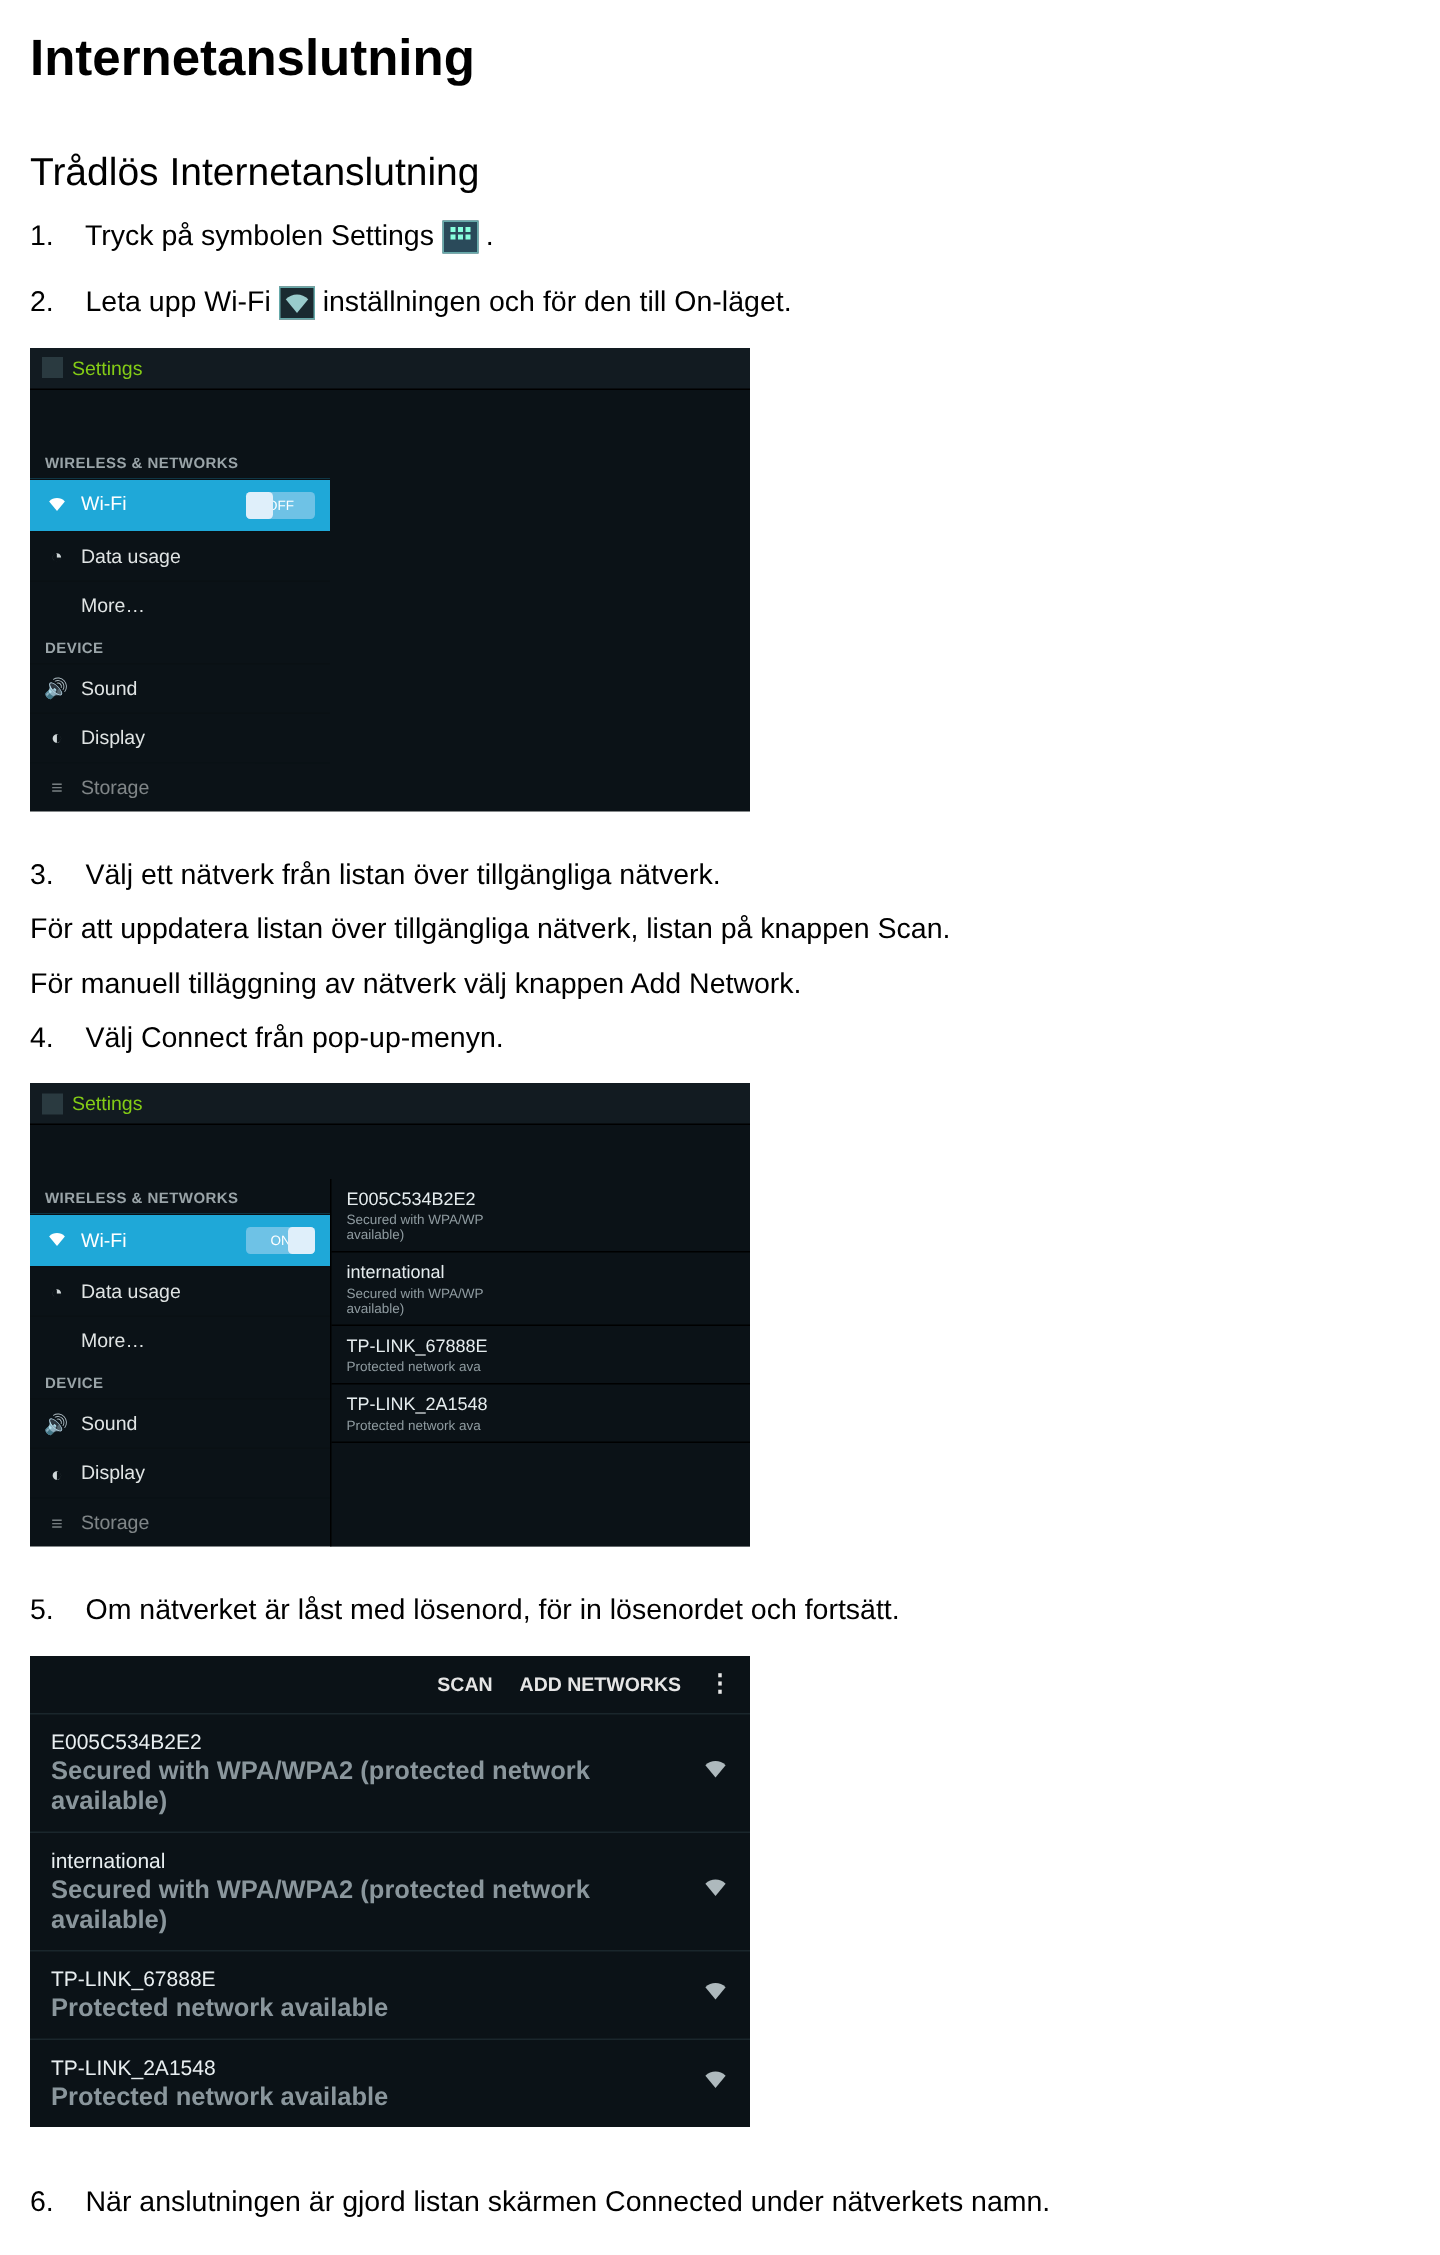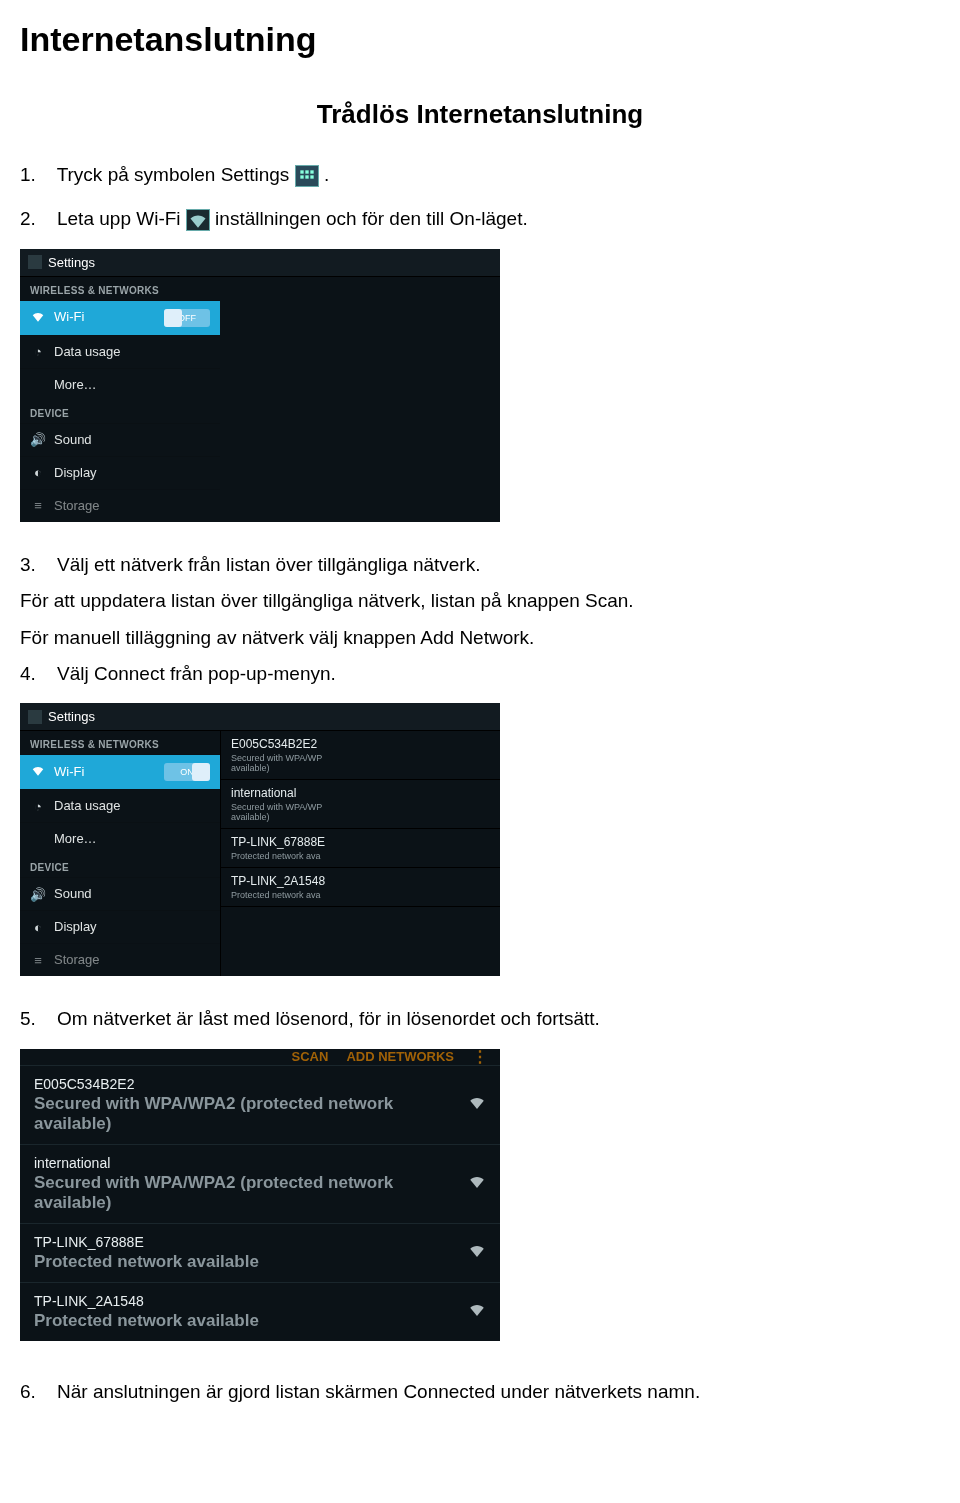--- a/index.html
+++ b/index.html
@@ -5,21 +5,21 @@
   body {
     margin: 0;
     padding: 20px;
     font-family: Arial, Helvetica, sans-serif;
     background: #fff;
     color: #000;
     width: 960px;
     box-sizing: border-box;
   }
   h1 { font-size: 34px; margin: 0 0 40px 0; font-weight: bold; }
-  h2 { font-size: 26px; margin: 0 0 30px 0; font-weight: bold; text-align: center; }
+  h2 { font-size: 26px; margin: 0 0 13px 0; font-weight: normal; }
   .step { font-size: 19px; line-height: 1.6; margin: 6px 0; }
   .step-block { margin-bottom: 14px; }
   .inline-icon {
     display: inline-block;
     width: 22px; height: 20px;
     vertical-align: middle;
     background: #2a4a5a;
     border: 1px solid #6aa;
     position: relative;
   }
@@ -32,31 +32,31 @@
     color: #ddd;
     font-family: Arial, sans-serif;
     font-size: 12px;
     margin: 12px 0 28px 0;
     position: relative;
     overflow: hidden;
   }
   .shot-header {
     background: #121b21;
     padding: 6px 8px;
-    color: #ffffff;
+    color: #84cc16;
     font-size: 13px;
     border-bottom: 1px solid #000;
     display: flex; align-items: center; gap: 6px;
   }
   .shot-header .dots {
     display: inline-block; width: 14px; height: 14px;
     background: #2a3a40;
     position: relative;
   }
-  .shot-body { display: flex; }
+  .shot-body { display: flex; margin-top: 36px; }
   .shot-left { width: 200px; }
   .shot-right { flex: 1; background: #0b1217; border-left: 1px solid #000; }
   .sec-header {
     color: #9aa4a8; font-size: 10px; padding: 8px 10px 4px;
     letter-spacing: .3px; font-weight: bold;
   }
   .s-row {
     display: flex; align-items: flex-start; gap: 8px;
     padding: 8px 10px; border-top: 1px solid #0a1014;
     color: #e0e4e4; font-size: 13px;
@@ -85,22 +85,22 @@
 
   
   .shot3 {
     width: 480px;
     background: #0b1217;
     color:#ddd;
     margin: 10px 0 36px 0;
   }
   .shot3-top {
     display:flex; justify-content:flex-end; gap:18px;
-    padding:0 12px;
-    font-size:13px; color:#a16207; font-weight:bold;
+    padding:11px 12px;
+    font-size:13px; color:#e5e5e5; font-weight:bold;
   }
   .shot3-top .kebab { font-size:16px; line-height:1; }
   .net3 {
     display:flex; justify-content:space-between; align-items:center;
     padding:10px 14px; border-top:1px solid #1a262c;
   }
   .net3 .nblock { }
   .net3 .n-name { color:#e8eef0; font-size:14px; }
   .net3 .n-sub  { color:#8a969c; font-size:17px; margin-top:2px;font-weight:bold; }
   .net3 .wicon { color:#b8c2c6; }

